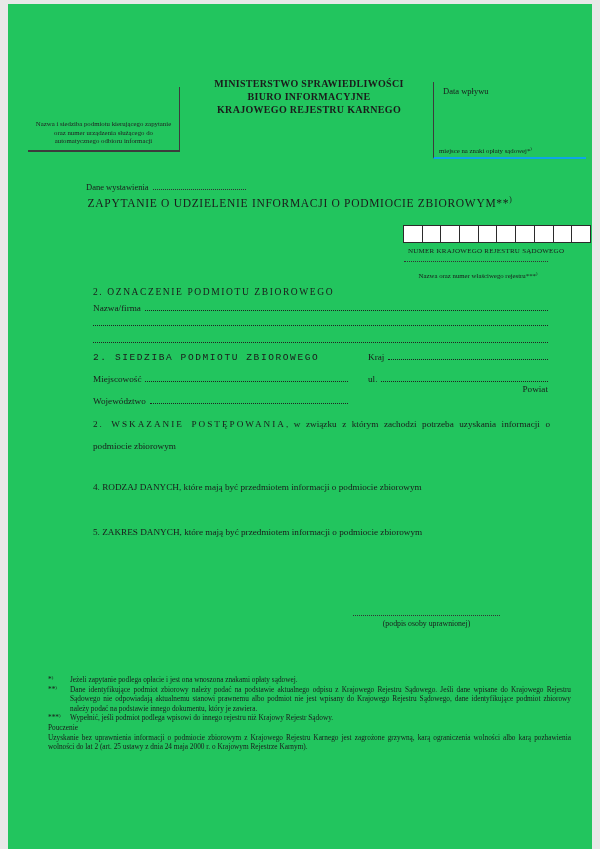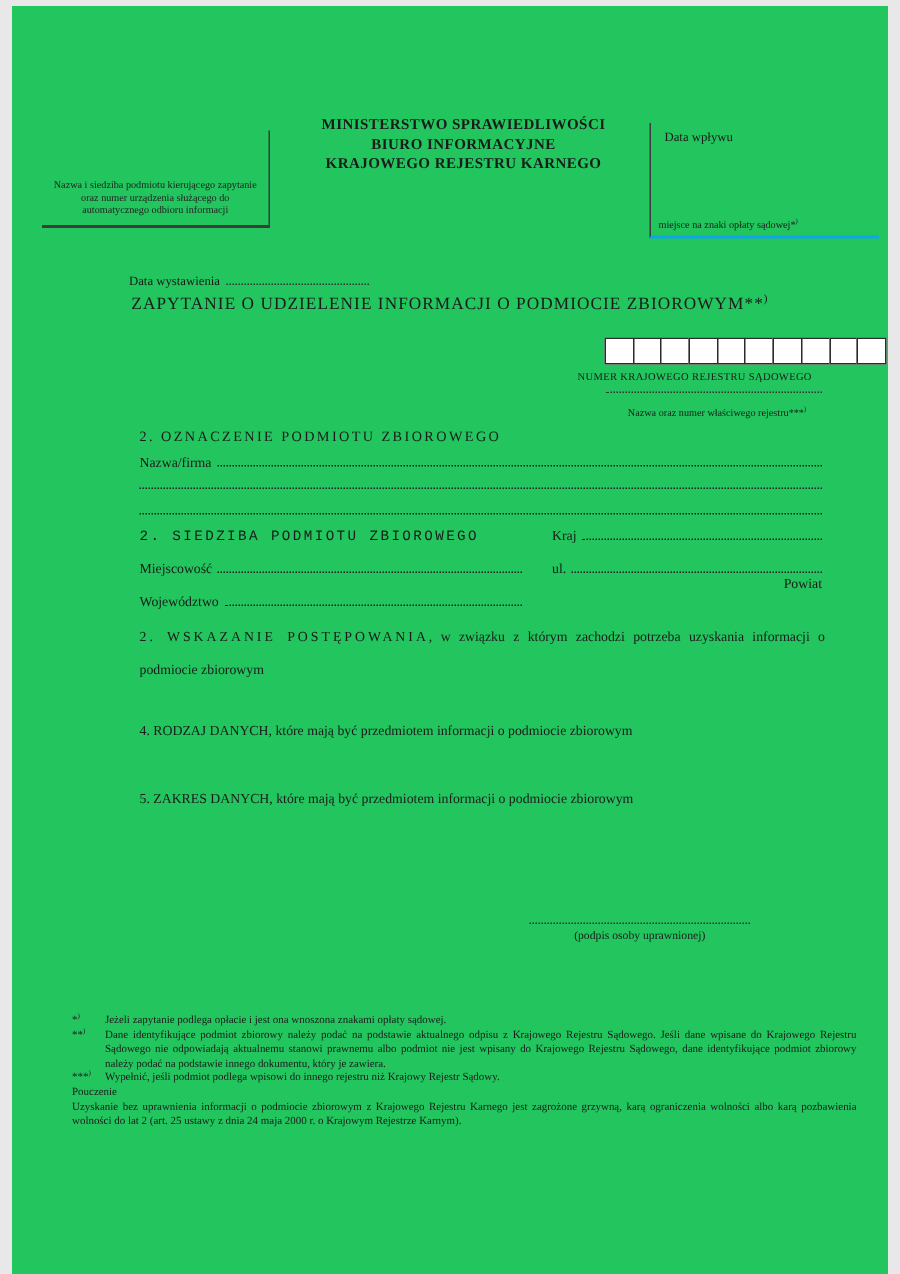--- a/index.html
+++ b/index.html
@@ -35,21 +35,21 @@
   .issue-date .dots { flex:1; margin-left:4px; margin-bottom:2px;
     border-bottom:1px dotted #333; }
   .title { left:0; right:0; top:193px; text-align:center;
     font-size:11.5px; letter-spacing:0.7px; white-space:nowrap; }
 
   
   .krs-cells { left:395px; top:221px; display:flex; }
   .krs-cells .cell { width:19.7px; height:18px; border:1px solid #2b2b2b;
     margin-left:-1px; background:#fff; }
   .krs-cells .cell:first-child { margin-left:0; }
-  .krs-label { left:377px; top:243px; font-size:7px; letter-spacing:0.25px;
+  .krs-label { left:400px; top:243px; font-size:7px; letter-spacing:0.25px;
     white-space:nowrap;text-align:center; }
   .register-line { left:396px; top:250px; width:144px; height:8px;
     border-bottom:1px dotted #333; }
   .register-note { left:382px; top:268px; width:176px; text-align:center;
     font-size:6.8px; white-space:nowrap; }
 
   
   .sec-heading { font-size:9.5px; letter-spacing:1.6px; white-space:nowrap; }
   .field-row { display:flex; align-items:flex-end; font-size:9.2px; }
   .field-row .dots { flex:1; margin-left:4px; margin-bottom:2px;
@@ -89,21 +89,21 @@
   <div class="abs sender-box">
     <div class="note">Nazwa i siedziba podmiotu kierującego zapytanie oraz numer urządzenia służącego do automatycznego odbioru informacji</div>
   </div>
 
   <div class="abs intake-box">
     <div class="date-lbl">Data wpływu</div>
     <div class="stamp-lbl"><span>miejsce na znaki opłaty sądowej</span><span>*</span><sup>)</sup></div>
   </div>
 
   <div class="abs issue-date">
-    <span>Data wystawienia</span>
+    <span>Dane wystawienia</span>
     <span class="dots"></span>
   </div>
 
   <div class="abs title"><span>ZAPYTANIE O UDZIELENIE INFORMACJI O PODMIOCIE ZBIOROWYM</span><span>**</span><sup>)</sup></div>
 
   <div class="abs krs-cells">
     <div class="cell"></div>
     <div class="cell"></div>
     <div class="cell"></div>
     <div class="cell"></div>

